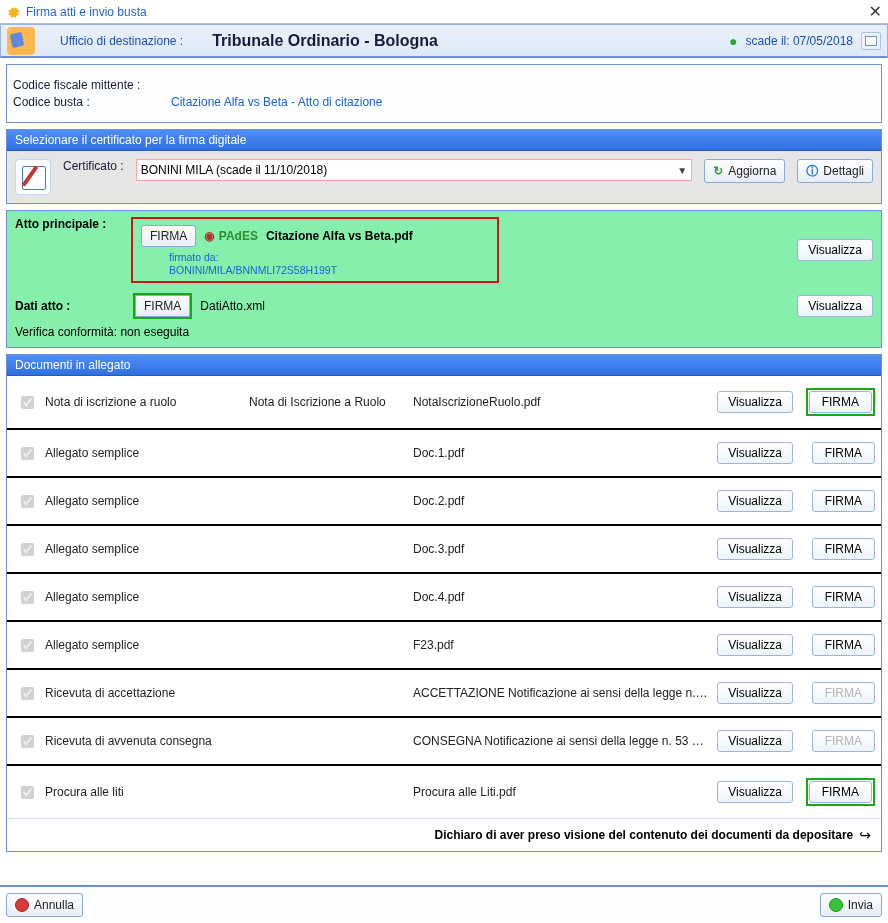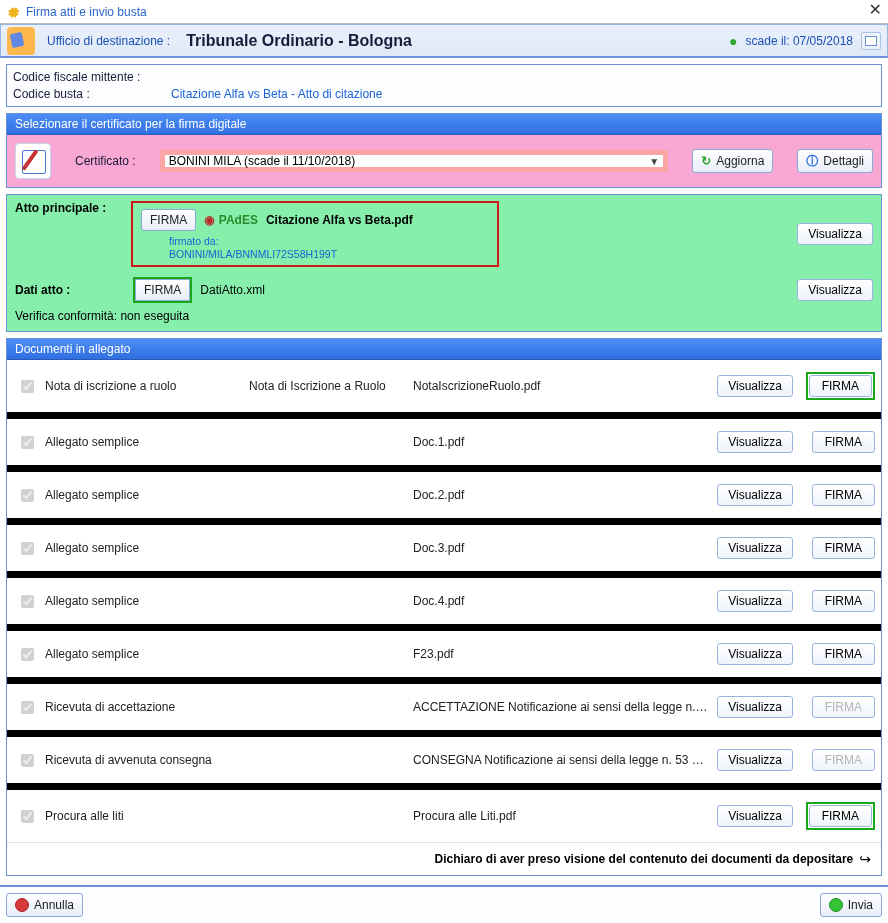--- a/index.html
+++ b/index.html
@@ -11,75 +11,76 @@
     width: 888px;
     height: 923px;
     overflow: hidden;
     color: #000;
   }
   .titlebar {
     background: #fff;
     border-bottom: 1px solid #bbb;
     height: 24px;
     display: flex;
+    align-items: center;
     padding: 0 6px;
     justify-content: space-between;
   }
   .titlebar .title-left { display:flex; align-items:center; gap:6px;}
   .titlebar .title-text { color: #2a66c8; font-size: 12px; }
   .close-x { font-size: 16px; color:#333; cursor:default; }
   .gear-icon { width:14px; height:14px; display:inline-block; }
   .gear-icon svg { width:14px; height:14px; }
   .dest-bar {
     background: linear-gradient(#e9f0fb,#dfe9f7);
     border: 1px solid #9ab4e0;
     border-bottom: 2px solid #6b90d6;
     padding: 4px 6px;
     display:flex;
     align-items:center;
     margin:0;
     height:34px;
     justify-content: space-between;
   }
-  .dest-left { display:flex; align-items:center; gap:12px;}
+  .dest-left { display:flex; align-items:center; gap:25px;}
   .dest-icon { width:28px; height:28px; background:#ffb84d; border-radius:4px; position:relative;}
   .dest-icon::after{content:""; position:absolute; left:4px; top:6px; width:12px; height:14px; background:#6088e0; border-radius:2px; transform:rotate(-12deg);}
   .dest-label { font-size:12px; color:#1a4fb4; }
   .dest-value { font-weight:bold; font-size:16px; color:#1a1a3a; margin-left:4px;}
   .dest-right { display:flex; align-items:center; gap:8px;}
   .green-check { color:#2fa52f; font-size:14px; }
   .scade { font-size:12px; color:#1a4fb4;}
   .detail-icon { width:20px; height:18px; border:1px solid #aac2e6; background:#eef3fb; border-radius:2px; display:flex; align-items:center; justify-content:center;}
   .detail-icon div { width:12px; height:10px; background:#fff; border:1px solid #6b90d6;}
   .info-panel {
     border:1px solid #6b90d6;
     margin:6px;
-    padding:5px 6px;
+    padding:13px 6px;
     background:#fbfdff;
   }
   .info-row { display:flex; align-items:center; margin-bottom:3px;}
   .info-label { width:158px; font-size:12px; color:#1a1a3a;}
   .info-input { border:1px solid #7aa3dc; background:#fff; height:20px; padding:2px 6px; font-size:12px; min-width:220px;}
   .info-link { color:#1a62d6; font-size:12px;}
   .section-panel { border:1px solid #6b90d6; margin:2px 6px 6px 6px; }
   .section-header {
     background: linear-gradient(#4e8ef7,#2f6fe0);
     color:#fff;
     font-size:12px;
     padding:3px 8px;
     border-bottom:1px solid #2a5ab8;
   }
-  .cert-body { display:flex; align-items:center; padding:8px; gap:24px; background:#f9a8d4;}
+  .cert-body { display:flex; align-items:flex-start; padding:8px; gap:12px; background:#e5e5e5;}
   .pen-icon { width:36px; height:36px; background:#fff; border:1px solid #c7d6ef; border-radius:4px; position:relative;}
   .pen-icon::before{content:""; position:absolute; left:6px; top:6px; width:22px; height:22px; background:#fff; border:1px solid #4a76c9; border-radius:2px;}
   .pen-icon::after{content:""; position:absolute; left:12px; top:4px; width:4px; height:24px; background:#c53333; transform:rotate(35deg); border-radius:2px;}
   .cert-label { color:#1a1a3a; font-size:12px;}
   .cert-select {
     flex:1;
-    border:5px solid #fca5a5;
+    border:1px solid #fca5a5;
     background:#fff;
     height:22px;
     display:flex; align-items:center; justify-content:space-between;
     padding:0 4px;
     font-size:12px;
   }
   .cert-select .arrow { font-size:10px; color:#444;}
   .btn {
     border:1px solid #8aa8d8;
     background:linear-gradient(#fefefe,#e7eef9);
@@ -112,21 +113,21 @@
   .greenbox { border:2px solid #18a818;}
   .visualizza-btn { border:1px solid #9ab4e0; background:linear-gradient(#fff,#eef3fb); padding:3px 10px; border-radius:3px; font-size:12px;}
   .dati-row { display:flex; align-items:center; gap:20px; margin-top:10px;}
   .dati-row .atto-label { width:110px; font-weight:bold;}
   .verify-row { font-size:12px; margin-top:6px;}
   .docs-body { padding:0; background:#fff;}
   .doc-row {
     display:grid;
     grid-template-columns: 28px 200px 160px 1fr 80px 78px;
     align-items:center;
-    border-bottom:7px solid #000000;
+    border-bottom:2px solid #000000;
     padding:12px 6px;
     gap:4px;
   }
   .doc-row:last-child { border-bottom:none;}
   .doc-chk { display:flex; justify-content:center;}
   .doc-chk input { accent-color:#8a8a8a;}
   .doc-type, .doc-subtype, .doc-file { font-size:12px; color:#222; white-space:nowrap; overflow:hidden; text-overflow:ellipsis;}
   .doc-actions { display:flex; justify-content:flex-end;}
   .doc-firma { display:flex; justify-content:flex-end;}
   .firma-btn { border:1px solid #9ab4e0; background:linear-gradient(#fff,#eef3fb); padding:3px 12px; border-radius:3px; font-size:12px;}

